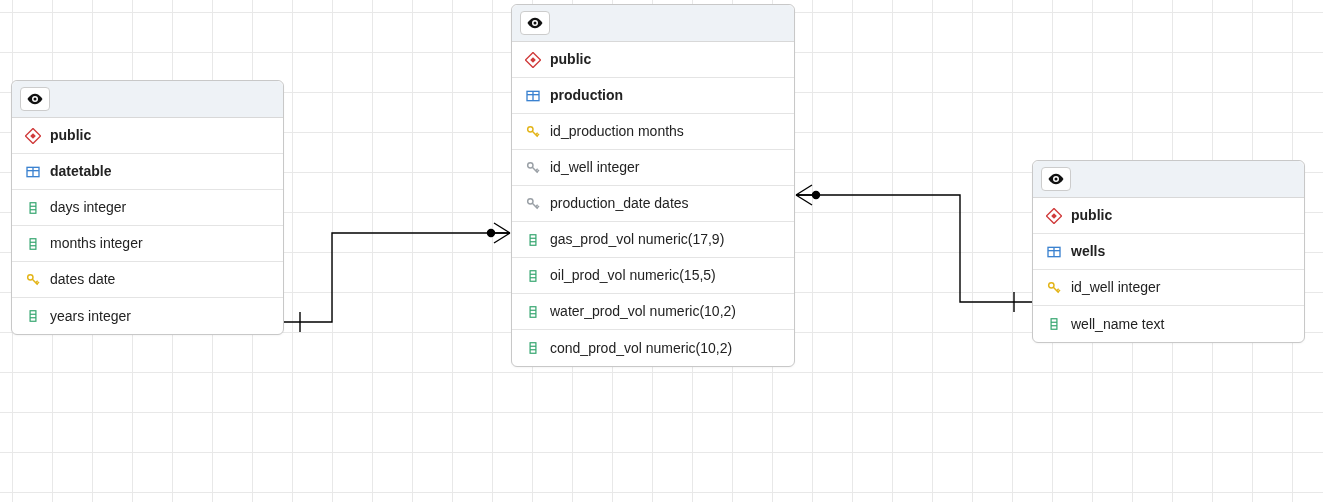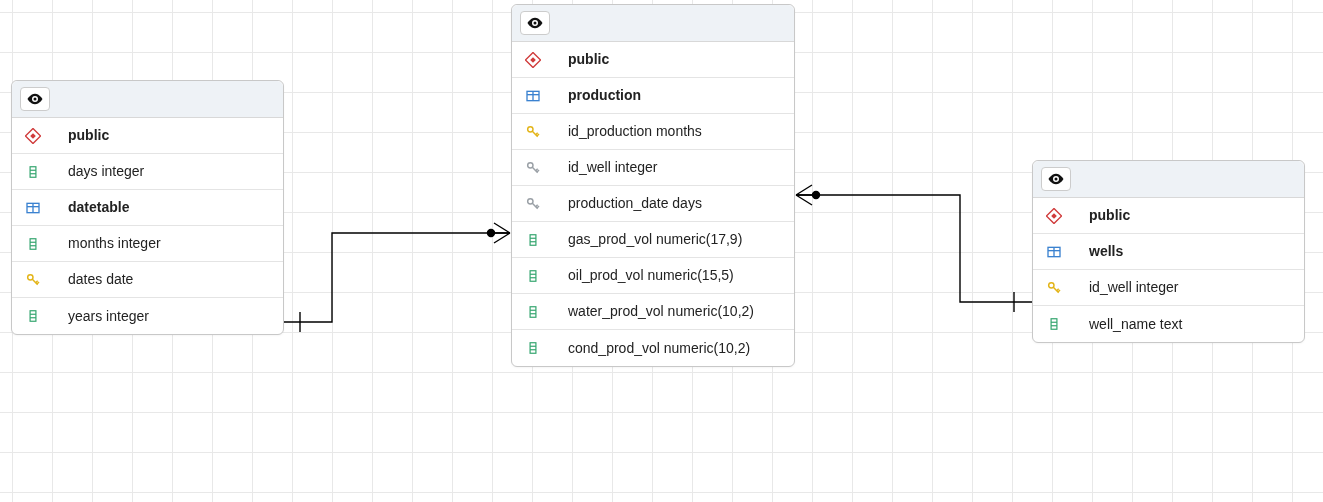--- a/index.html
+++ b/index.html
@@ -55,21 +55,21 @@
     width: 30px;
     height: 24px;
     display: flex;
     align-items: center;
     justify-content: center;
     cursor: pointer;
   }
   .row {
     display: flex;
     align-items: center;
-    gap: 26px;
+    gap: 8px;
     padding: 8px 12px;
     border-bottom: 1px solid #e4e4e4;
     min-height: 36px;
     color: #222;
   }
   .row:last-child { border-bottom: none; }
   .row.bold { font-weight: bold; }
   .icon-wrap {
     width: 18px;
     height: 18px;
@@ -119,39 +119,39 @@
   </div>
   <div class="row bold">
     <span class="icon-wrap">
       <svg viewBox="0 0 24 24" width="16" height="16">
           <rect x="4" y="4" width="16" height="16" transform="rotate(45 12 12)" fill="none" stroke="#d03b3b" stroke-width="2"></rect>
           <rect x="9" y="9" width="6" height="6" transform="rotate(45 12 12)" fill="#d03b3b"></rect>
         </svg>
     </span>
     <span class="col-text">public</span>
   </div>
-  <div class="row">
-    <span class="icon-wrap">
-        <svg viewBox="0 0 24 24" width="14" height="16">
-          <rect x="7" y="3" width="10" height="18" fill="none" stroke="#2fa36b" stroke-width="2"></rect>
-          <line x1="7" y1="9" x2="17" y2="9" stroke="#2fa36b" stroke-width="2"></line>
-          <line x1="7" y1="15" x2="17" y2="15" stroke="#2fa36b" stroke-width="2"></line>
-        </svg>
-      </span>
-    <span class="col-text">days integer</span>
-  </div>
   <div class="row bold">
     <span class="icon-wrap">
       <svg viewBox="0 0 24 24" width="16" height="16">
           <rect x="3" y="5" width="18" height="14" fill="none" stroke="#3b82d0" stroke-width="2"></rect>
           <line x1="3" y1="10" x2="21" y2="10" stroke="#3b82d0" stroke-width="2"></line>
           <line x1="12" y1="5" x2="12" y2="19" stroke="#3b82d0" stroke-width="2"></line>
         </svg>
     </span>
     <span class="col-text">datetable</span>
+  </div>
+  <div class="row">
+    <span class="icon-wrap">
+        <svg viewBox="0 0 24 24" width="14" height="16">
+          <rect x="7" y="3" width="10" height="18" fill="none" stroke="#2fa36b" stroke-width="2"></rect>
+          <line x1="7" y1="9" x2="17" y2="9" stroke="#2fa36b" stroke-width="2"></line>
+          <line x1="7" y1="15" x2="17" y2="15" stroke="#2fa36b" stroke-width="2"></line>
+        </svg>
+      </span>
+    <span class="col-text">days integer</span>
   </div>
   <div class="row">
     <span class="icon-wrap">
         <svg viewBox="0 0 24 24" width="14" height="16">
           <rect x="7" y="3" width="10" height="18" fill="none" stroke="#2fa36b" stroke-width="2"></rect>
           <line x1="7" y1="9" x2="17" y2="9" stroke="#2fa36b" stroke-width="2"></line>
           <line x1="7" y1="15" x2="17" y2="15" stroke="#2fa36b" stroke-width="2"></line>
         </svg>
       </span>
     <span class="col-text">months integer</span>
@@ -225,21 +225,21 @@
       </span>
     <span class="col-text">id_well integer</span>
   </div>
   <div class="row">
     <span class="icon-wrap">
         <svg viewBox="0 0 24 24" width="16" height="16">
           <circle cx="8" cy="8" r="4" fill="none" stroke="#9aa0a6" stroke-width="2.2"></circle>
           <path d="M11 11 L19 19 M16 16 L19 13 M18 18 L21 15" stroke="#9aa0a6" stroke-width="2.2" fill="none"></path>
         </svg>
       </span>
-    <span class="col-text">production_date days</span>
+    <span class="col-text">production_date dates</span>
   </div>
   <div class="row">
     <span class="icon-wrap">
         <svg viewBox="0 0 24 24" width="14" height="16">
           <rect x="7" y="3" width="10" height="18" fill="none" stroke="#2fa36b" stroke-width="2"></rect>
           <line x1="7" y1="9" x2="17" y2="9" stroke="#2fa36b" stroke-width="2"></line>
           <line x1="7" y1="15" x2="17" y2="15" stroke="#2fa36b" stroke-width="2"></line>
         </svg>
       </span>
     <span class="col-text">gas_prod_vol numeric(17,9)</span>

